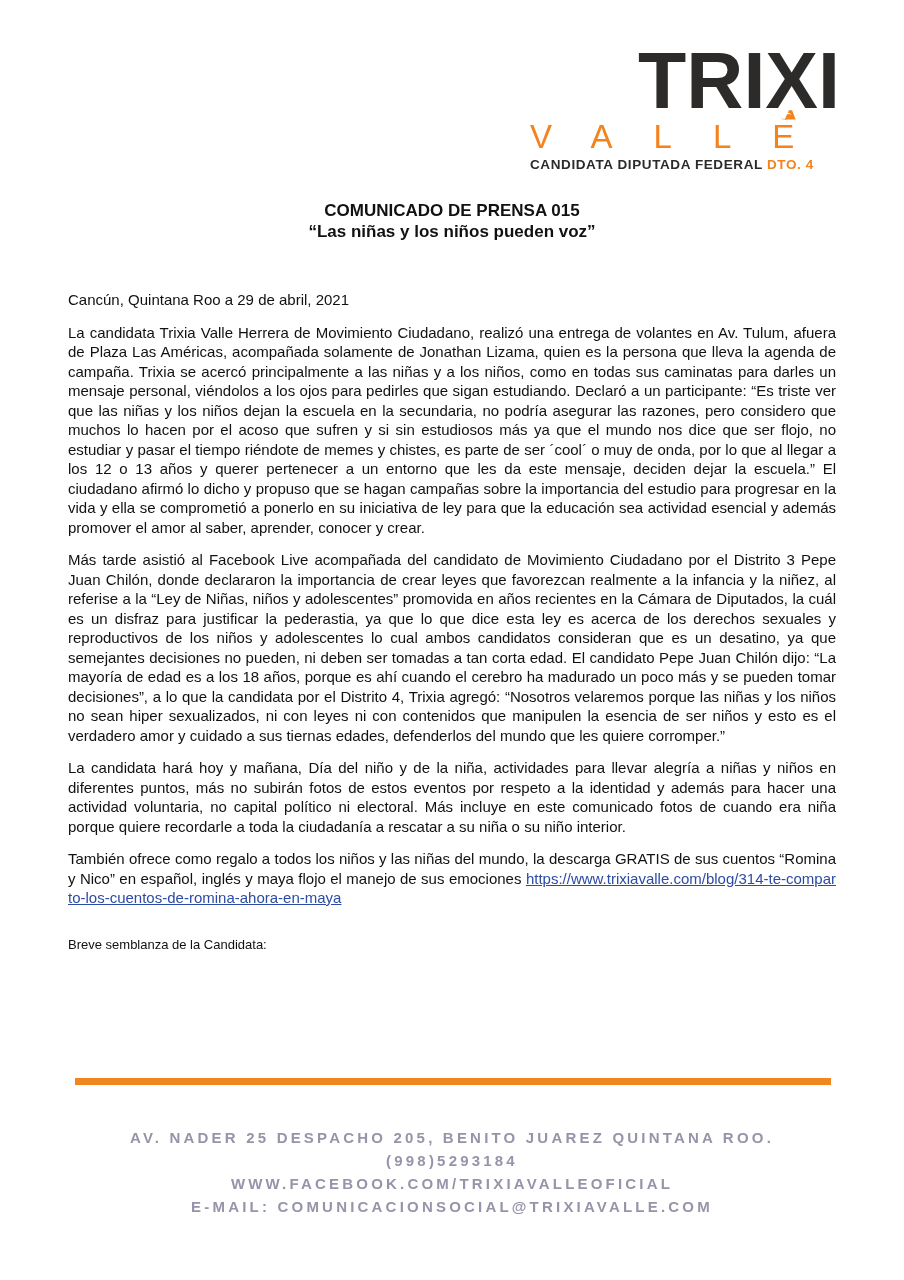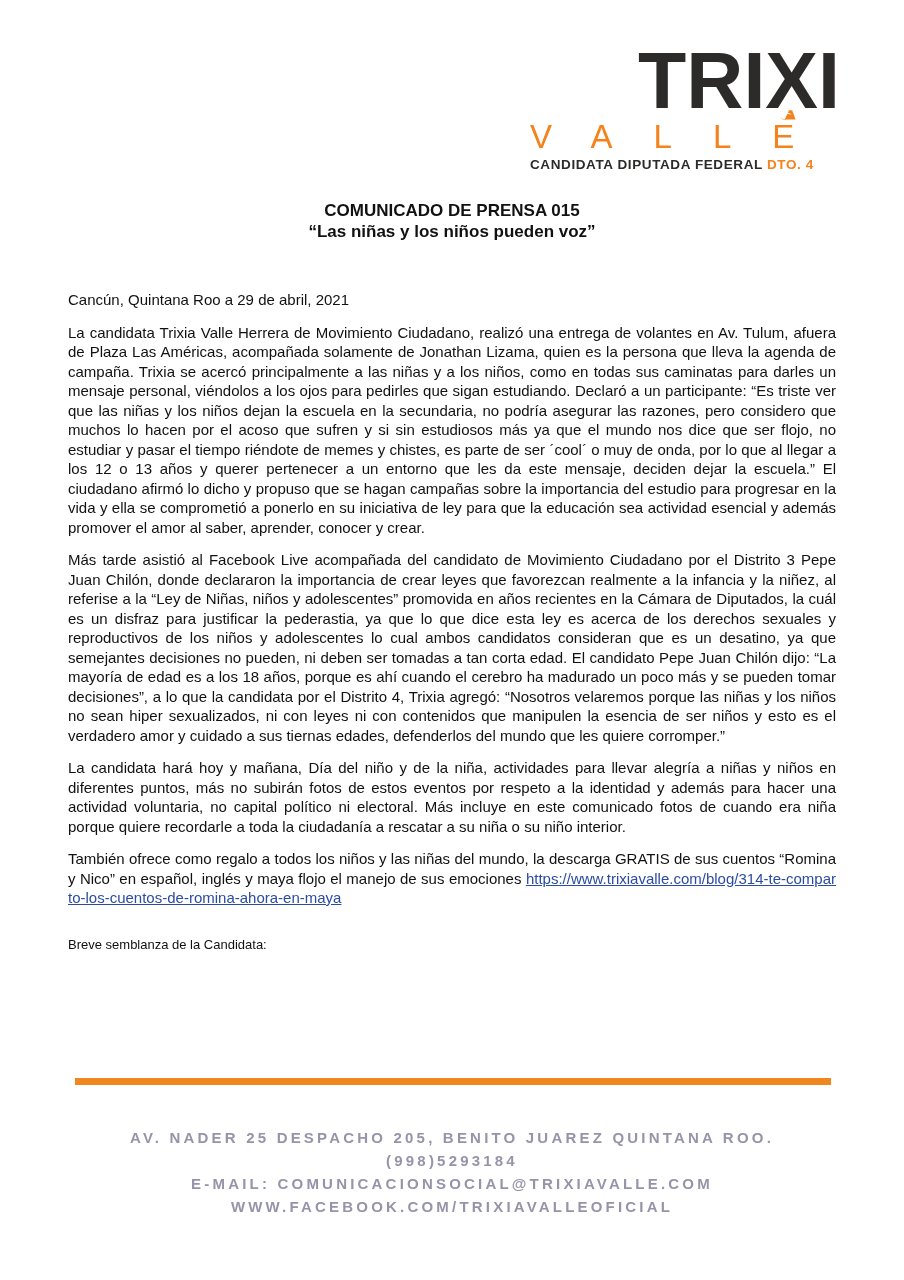--- a/index.html
+++ b/index.html
@@ -144,17 +144,17 @@
     <p class="body-par"><span>También ofrece como regalo a todos los niños y las niñas del mundo, la descarga GRATIS de sus cuentos “Romina y Nico” en español, inglés y maya flojo el manejo de sus emociones</span> <a class="article-link">https://www.trixiavalle.com/blog/314-te-comparto-los-cuentos-de-romina-ahora-en-maya</a></p>
 
     <p class="section-heading">Breve semblanza de la Candidata:</p>
   </div>
 
   <div class="divider"></div>
 
   <div class="footer">
     <div>AV. NADER 25 DESPACHO 205, BENITO JUAREZ QUINTANA ROO.</div>
     <div>(998)5293184</div>
+    <div>WWW.FACEBOOK.COM/TRIXIAVALLEOFICIAL</div>
     <div>E-MAIL: COMUNICACIONSOCIAL@TRIXIAVALLE.COM</div>
-    <div>WWW.FACEBOOK.COM/TRIXIAVALLEOFICIAL</div>
   </div>
 
 </div>
 
 </body></html>

